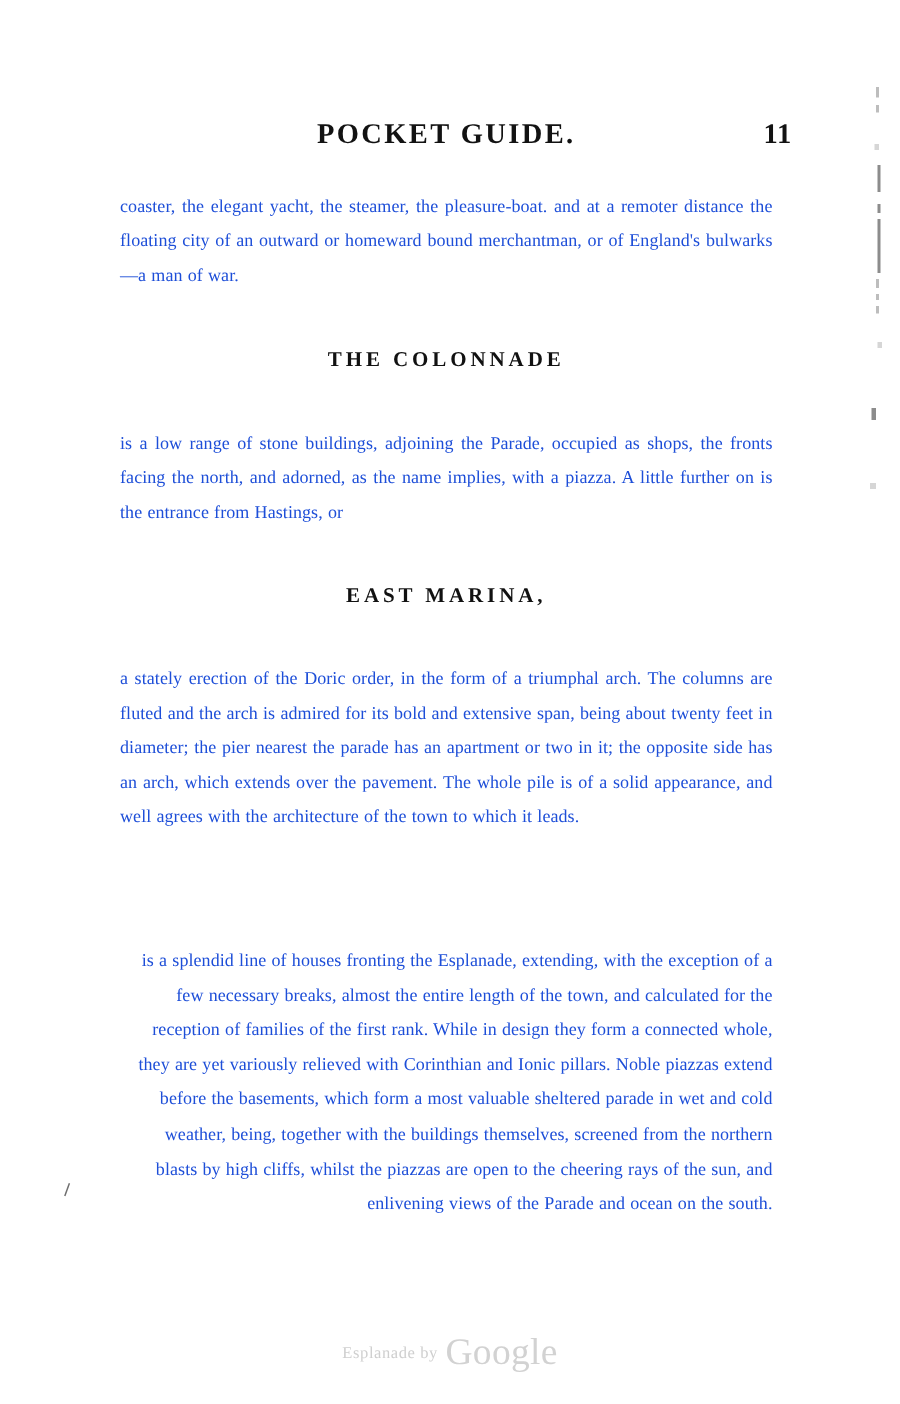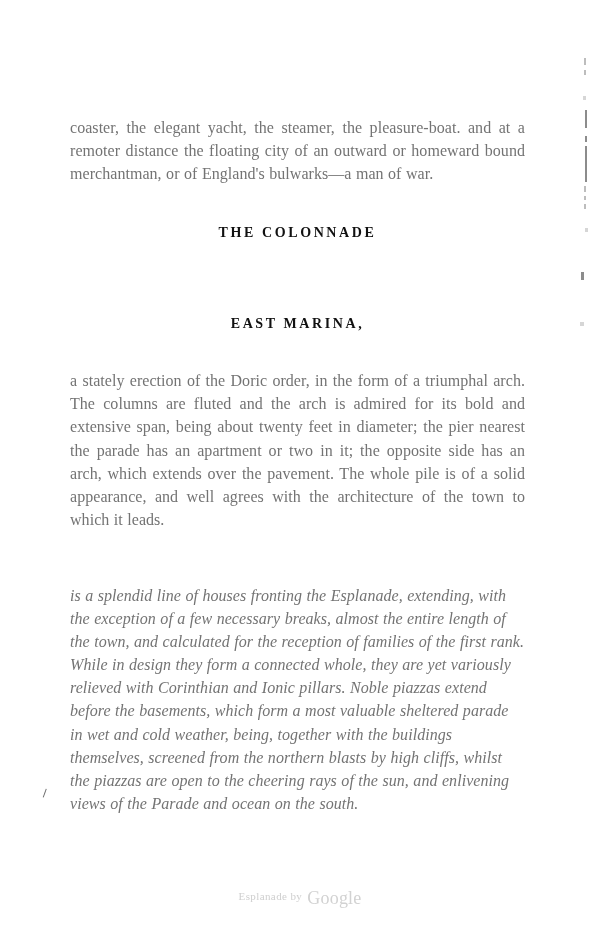--- a/index.html
+++ b/index.html
@@ -51,33 +51,33 @@
 
   
   .textblock {
     position: absolute;
     top: 116px;
     left: 70px;
     width: 455px;
   }
 
   p.para {
-    margin: 0;
-    font-size: 16px;
+    margin: 10px;
+    font-size: 12px;
     line-height: 23.1px;
     text-align: justify;
     text-justify: inter-word;
-    color: #737373;
+    color: #1d4ed8;
     letter-spacing: 0.05px;
     word-spacing: 0.4px;
   }
-  p.para:last-child { text-align: left; font-style: italic; }
+  p.para:last-child { text-align: right; }
 
   .sec-head {
-    margin: 12px;
+    margin: 0;
     text-align: center;
     font-size: 14px;
     font-weight: bold;
     letter-spacing: 2.6px;
     color: #111111;
   }
 
   
   .gap-head-top   { height: 28px; }
   .gap-head-bot   { height: 25px; }
@@ -113,41 +113,46 @@
     white-space: nowrap;
     user-select: none;
   }
   .wm-digitized {
     font-size: 11px;
     color: #cfcfcf;
     letter-spacing: 0.4px;
     vertical-align: 4px;
   }
   .wm-google {
-    font-size: 18px;
+    font-size: 25px;
     color: #d2d2d2;
     letter-spacing: 0.2px;
     font-family: "Liberation Serif", "DejaVu Serif", serif;
     margin-left: 5px;
   }
 </style>
 </head>
 <body>
 
 <div id="page">
 
+  <div class="running-head">
+    <div class="running-head-title">POCKET GUIDE.</div>
+    <div class="running-head-folio">11</div>
+  </div>
 
   <div class="textblock">
 
     <p class="para">coaster, the elegant yacht, the steamer, the pleasure-boat. and at a remoter distance the floating city of an outward or homeward bound merchantman, or of England's bulwarks—a man of war.</p>
 
     <div class="gap-head-top"></div>
     <div class="sec-head">THE COLONNADE</div>
     <div class="gap-head-bot"></div>
 
+    <p class="para">is a low range of stone buildings, adjoining the Parade, occupied as shops, the fronts facing the north, and adorned, as the name implies, with a piazza.  A little further on is the entrance from Hastings, or</p>
 
     <div class="gap-head-top-b"></div>
     <div class="sec-head">EAST MARINA,</div>
     <div class="gap-head-bot"></div>
 
     <p class="para">a stately erection of the Doric order, in the form of a triumphal arch.  The columns are fluted and the arch is admired for its bold and extensive span, being about twenty feet in diameter; the pier nearest the parade has an apartment or two in it; the opposite side has an arch, which extends over the pavement.  The whole pile is of a solid appearance, and well agrees with the architecture of the town to which it leads.</p>
 
     <div class="gap-head-top"></div>
     <div class="gap-head-bot"></div>
 

